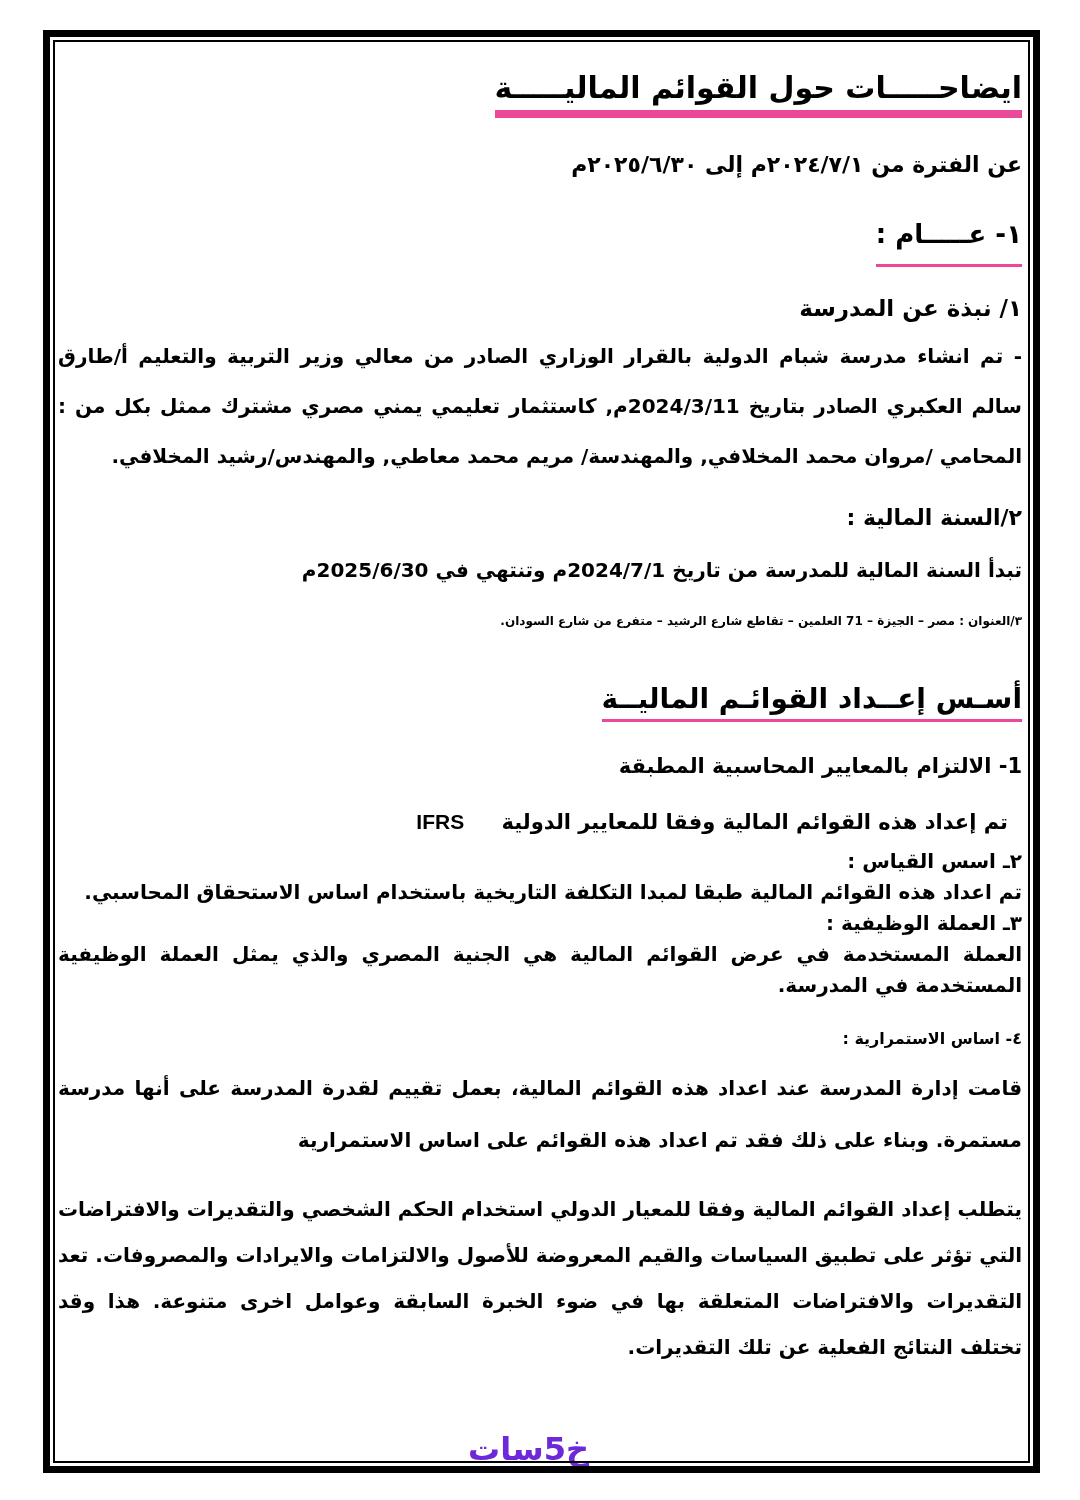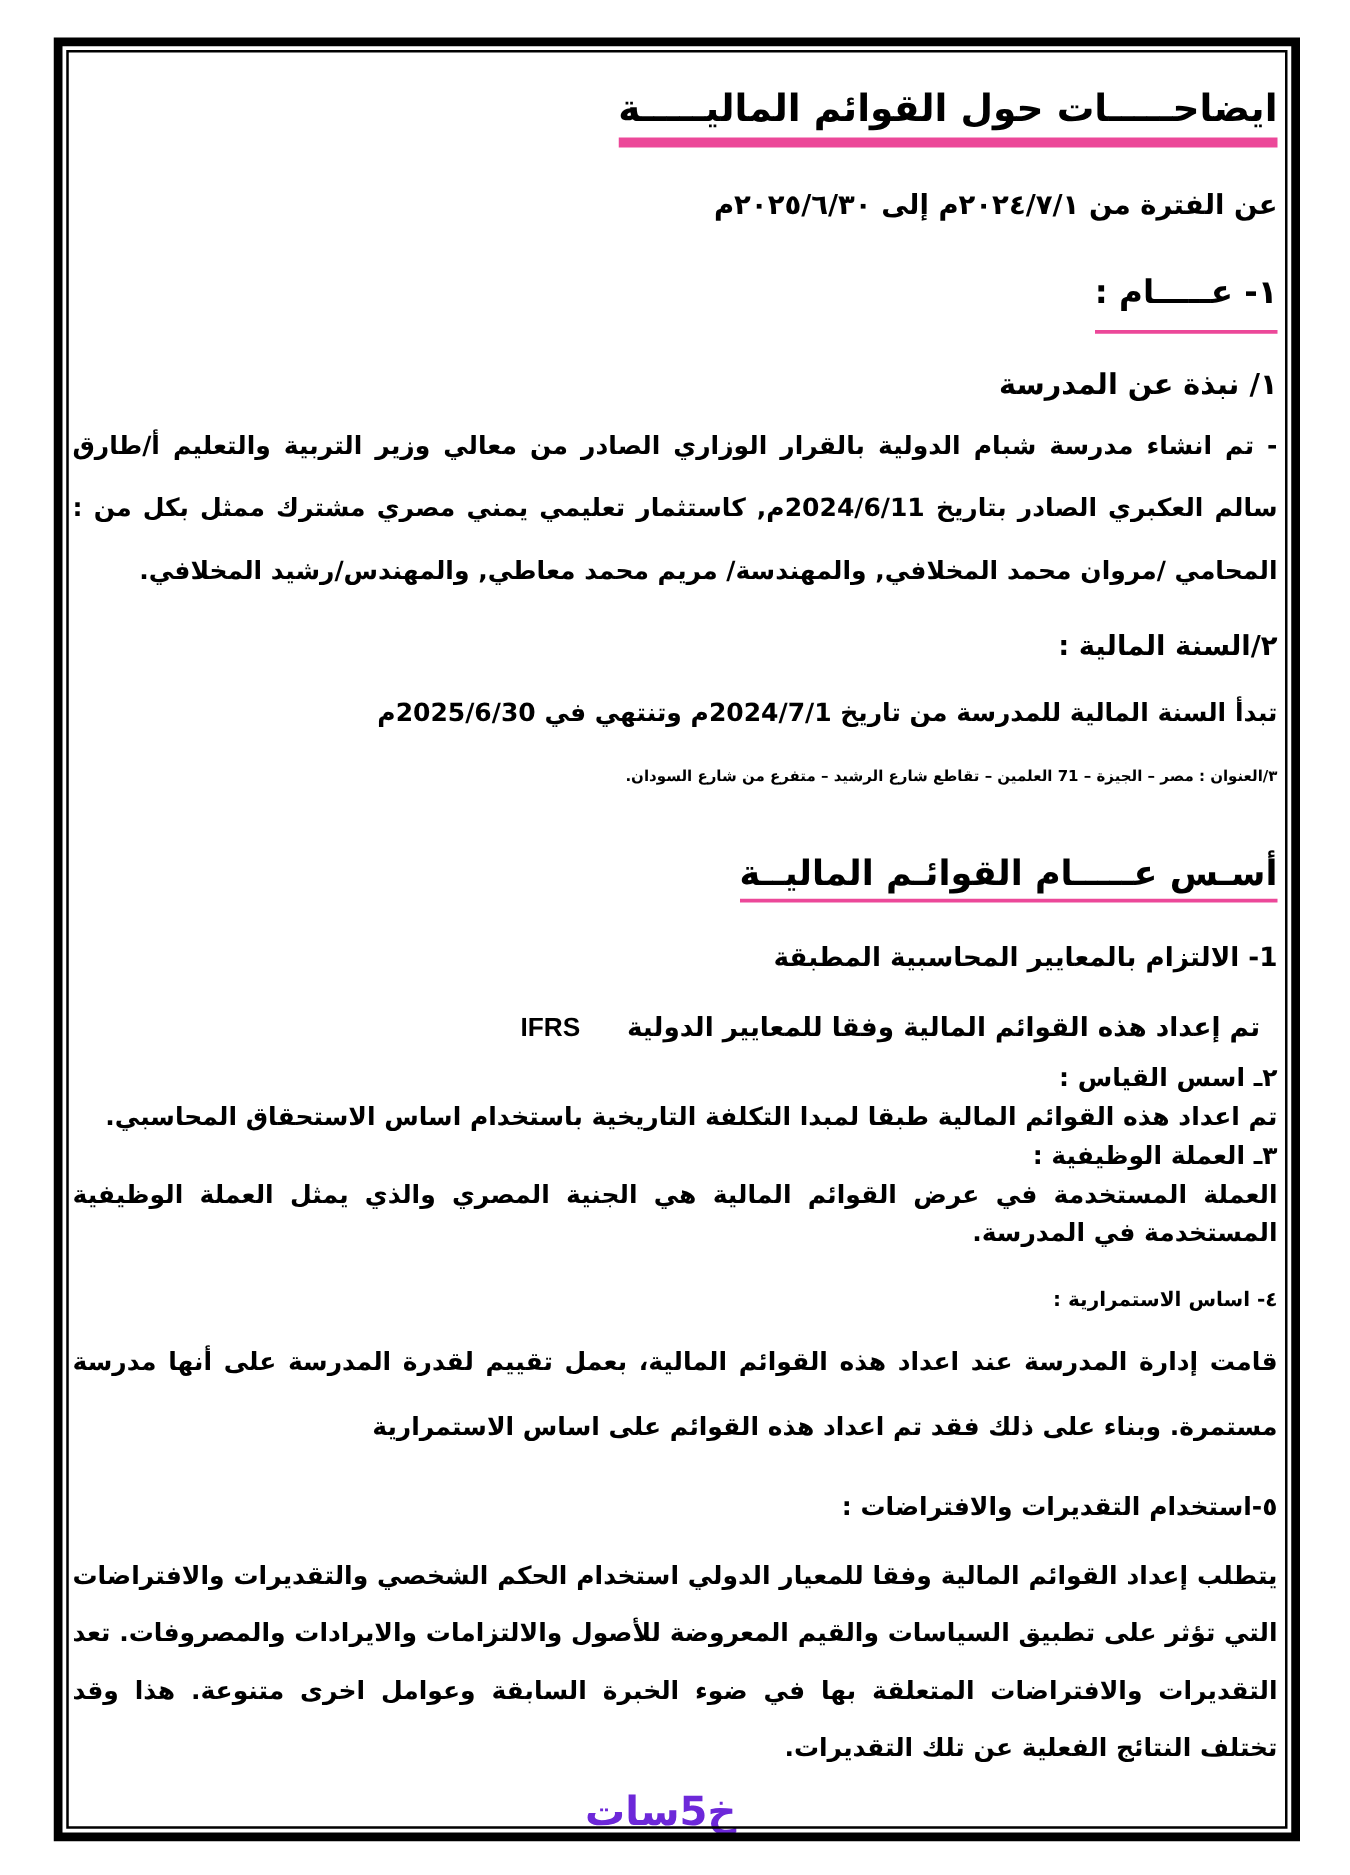--- a/index.html
+++ b/index.html
@@ -80,43 +80,42 @@
   </div>
 
   <div class="period">عن الفترة من ٢٠٢٤/٧/١م إلى ٢٠٢٥/٦/٣٠م</div>
 
   <div class="h-general">
     <span class="u">١- عـــــام :</span>
   </div>
 
   <div class="h-about">١/ نبذة عن المدرسة</div>
 
-  <div class="para-lg">- تم انشاء مدرسة شبام الدولية بالقرار الوزاري الصادر من معالي وزير التربية والتعليم أ/طارق سالم العكبري الصادر بتاريخ 2024/6/11م, كاستثمار تعليمي يمني مصري مشترك ممثل بكل من : المحامي /مروان محمد المخلافي, والمهندسة/ مريم محمد معاطي, والمهندس/رشيد المخلافي.</div>
+  <div class="para-lg">- تم انشاء مدرسة شبام الدولية بالقرار الوزاري الصادر من معالي وزير التربية والتعليم أ/طارق سالم العكبري الصادر بتاريخ 2024/3/11م, كاستثمار تعليمي يمني مصري مشترك ممثل بكل من : المحامي /مروان محمد المخلافي, والمهندسة/ مريم محمد معاطي, والمهندس/رشيد المخلافي.</div>
 
   <div class="h-fiscal">٢/السنة المالية :</div>
 
   <div class="fiscal-text">تبدأ السنة المالية للمدرسة من تاريخ 2024/7/1م وتنتهي في 2025/6/30م</div>
 
   <div class="address">٣/العنوان : مصر – الجيزة – 71 العلمين – تقاطع شارع الرشيد – متفرع من شارع السودان.</div>
 
   <div class="h-basis">
-    <span class="u">أسـس عـــــام القوائـم الماليــة</span>
+    <span class="u">أسـس إعــداد القوائـم الماليــة</span>
   </div>
 
   <div class="item1-h">1- الالتزام بالمعايير المحاسبية المطبقة</div>
 
   <div class="ifrs-line">
     <span>تم إعداد هذه القوائم المالية وفقا للمعايير الدولية</span>
     <span class="ifrs-code">IFRS</span>
   </div>
 
   <div class="tight tight-first">٢ـ اسس القياس :</div>
   <div class="tight tight-just">تم اعداد هذه القوائم المالية طبقا لمبدا التكلفة التاريخية باستخدام اساس الاستحقاق المحاسبي.</div>
   <div class="tight">٣ـ العملة الوظيفية :</div>
   <div class="tight tight-just">العملة المستخدمة في عرض القوائم المالية هي الجنية المصري والذي يمثل العملة الوظيفية المستخدمة في المدرسة.</div>
 
   <div class="item4-h">٤- اساس الاستمرارية :</div>
   <div class="para-going">قامت إدارة المدرسة عند اعداد هذه القوائم المالية، بعمل تقييم لقدرة المدرسة على أنها مدرسة مستمرة. وبناء على ذلك فقد تم اعداد هذه القوائم على اساس الاستمرارية</div>
 
-  <div class="item5-h">٥-استخدام التقديرات والافتراضات :</div>
   <div class="para-est">يتطلب إعداد القوائم المالية وفقا للمعيار الدولي استخدام الحكم الشخصي والتقديرات والافتراضات التي تؤثر على تطبيق السياسات والقيم المعروضة للأصول والالتزامات والايرادات والمصروفات. تعد التقديرات والافتراضات المتعلقة بها في ضوء الخبرة السابقة وعوامل اخرى متنوعة. هذا وقد تختلف النتائج الفعلية عن تلك التقديرات.</div>
 
 </div>
 
 </body></html>

